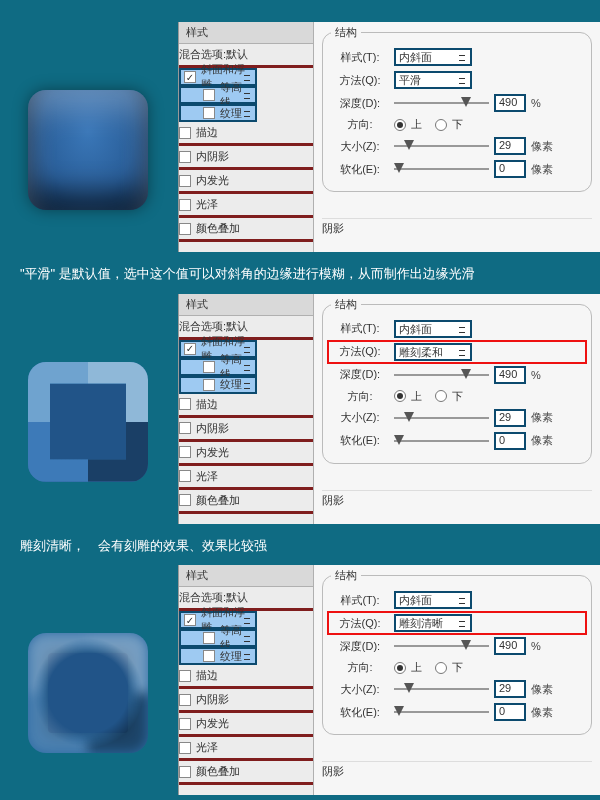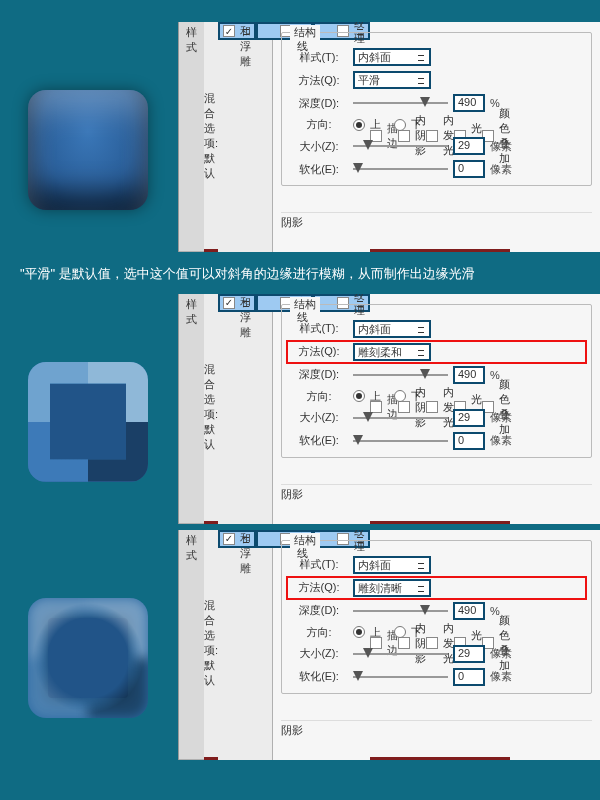--- a/index.html
+++ b/index.html
@@ -9,28 +9,28 @@
 .preview{position:absolute;left:28px;top:68px;width:120px;height:120px}
 .pv{width:100%;height:100%;border-radius:18px}
 .pv-smooth{background:radial-gradient(ellipse at 50% 35%,#3a77b8,#2a5f9a 55%,#123a6a);box-shadow:inset 0 20px 30px rgba(255,255,255,.25),inset 0 -20px 25px rgba(0,0,0,.5),0 0 15px rgba(0,0,0,.4)}
 .pv-chisel{background:#2d6ba3;position:relative;overflow:hidden}
 .pv-chisel::before{content:"";position:absolute;inset:22px;background:#215488;clip-path:polygon(0 0,100% 0,100% 100%,0 100%)}
 .pv-chisel::after{content:"";position:absolute;inset:0;background:conic-gradient(from 45deg,#8fb8d8 0 12.5%,#1a3f66 12.5% 37.5%,#3d7ab8 37.5% 62.5%,#6fa3cf 62.5% 87.5%,#8fb8d8 87.5%);clip-path:polygon(0 0,100% 0,100% 22px,22px 22px,22px calc(100% - 22px),calc(100% - 22px) calc(100% - 22px),calc(100% - 22px) 22px,100% 22px,100% 100%,0 100%)}
 .pv-soft{background:#2d6ba3;position:relative}
 .pv-soft::before{content:"";position:absolute;inset:20px;background:#215488;border-radius:4px;box-shadow:0 0 15px rgba(0,0,0,.3)}
 .pv-soft::after{content:"";position:absolute;inset:0;border-radius:18px;background:conic-gradient(from 45deg,rgba(255,255,255,.35) 0 12.5%,rgba(0,0,0,.35) 12.5% 37.5%,rgba(255,255,255,.15) 37.5% 62.5%,rgba(255,255,255,.3) 62.5% 87.5%,rgba(255,255,255,.35) 87.5%);filter:blur(6px);-webkit-mask:radial-gradient(circle at 50% 50%,transparent 40px,#000 55px)}
 .panel{position:absolute;left:178px;top:0;right:0;bottom:0;background:#f6f6f6;border-left:1px solid #999;display:flex;overflow:hidden}
-.styles{width:94px;border-right:1px solid #b0b0b0;background:#ececec;display:flex;flex-direction:row}
+.styles{width:135px;border-right:1px solid #b0b0b0;background:#ececec;display:flex;flex-direction:column}
 .sh{background:#d9d9d9;border-bottom:1px solid #b0b0b0;padding:3px 7px;font-size:11px}
 .srow{display:flex;align-items:center;padding:3px 0;border-bottom:3px solid #7f1d1d;font-size:11px;gap:5px}
 .srow.sel{background:#9ecaf2}
 .srow.sub{padding-left:22px}
 .cb{width:12px;height:12px;border:1px solid #888;background:#fff;flex-shrink:0;display:flex;align-items:center;justify-content:center;font-size:10px;color:#333}
 .settings{flex:1;padding:6px 8px;position:relative}
-.fs{border:1px solid #bbb;border-radius:2px;margin:4px 0 26px;padding:10px 8px 2px;position:relative}
+.fs{border:1px solid #bbb;border-radius:12px;margin:4px 0 26px;padding:10px 8px 8px;position:relative}
 .fst{position:absolute;top:-8px;left:8px;background:#f6f6f6;padding:0 4px;font-size:11px}
 .row{display:flex;align-items:center;margin:5px 0;gap:5px;font-size:11px}
 .lbl{width:58px;text-align:center}
 .sel,.num{border:2px solid #0c4a6e;background:#fff;height:18px;font-size:11px;padding:0 3px}
 .sel{width:78px;position:relative}
 .sel::after{content:"";position:absolute;right:4px;top:3px;width:8px;height:10px;background:linear-gradient(#333,#333) center 2px/6px 1px no-repeat,linear-gradient(#333,#333) center 7px/6px 1px no-repeat}
 .num{width:32px;text-align:left;padding-left:3px}
 .slider{flex:1;height:14px;position:relative;max-width:95px}
 .slider::before{content:"";position:absolute;left:0;right:0;top:6px;height:2px;background:#999}
 .thumb{position:absolute;top:1px;width:0;height:0;border-left:5px solid transparent;border-right:5px solid transparent;border-top:10px solid #555}
@@ -217,20 +217,21 @@
                 <span class="thumb" style="left:0%"></span>
               </div>
       <div class="num">0</div>
       <span class="u">像素</span>
             </div>
   </div>
   <div class="ssh">阴影</div>
         </div>
     </div>
   </div>
+  <div class="caption">雕刻清晰，　会有刻雕的效果、效果比较强</div>
   <div class="block">
     <div class="preview">
         <div class="pv pv-soft"></div>
       </div>
     <div class="panel">
       <div class="styles">
   <div class="sh">样式</div>
   <div class="srow">混合选项:默认</div>
   <div class="srow sel">
             <span class="cb">✓</span>

